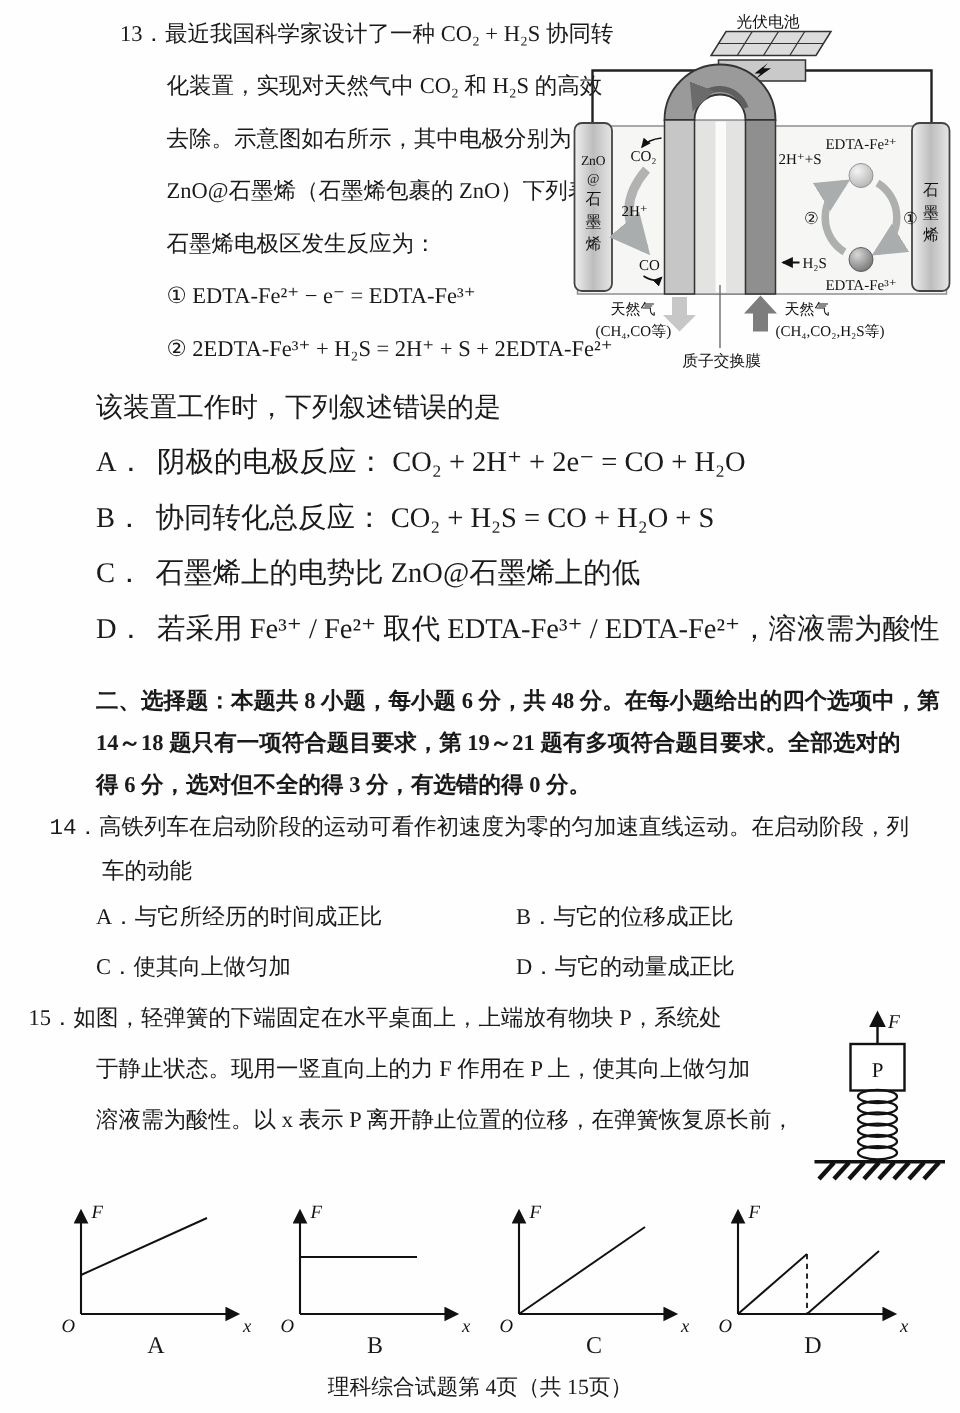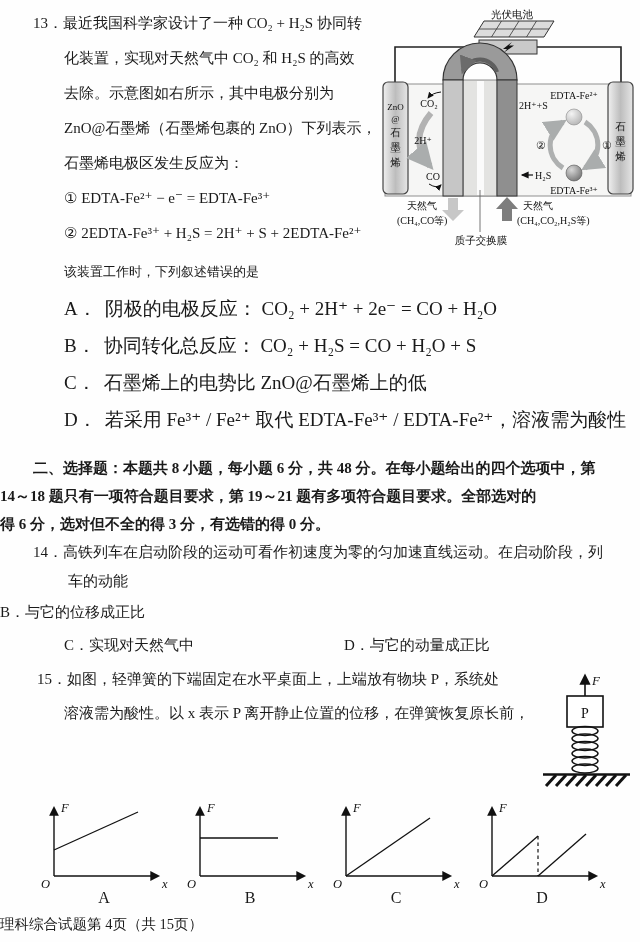--- a/index.html
+++ b/index.html
@@ -6,47 +6,47 @@
   body{
     width:640px;height:942px;background:#fefefe;color:#1a1a1a;
     font-family:"Liberation Serif","DejaVu Serif",serif;
     overflow:hidden;position:relative;
   }
   .page{padding:6px 0 0 0;width:640px;height:936px;position:relative;}
   .ln{white-space:nowrap;font-size:15px;}
   
   .q13-top{display:flex;align-items:flex-start;}
   .q13-text{width:376px;padding-left:33px;flex:0 0 auto;}
-  .q13-text .ln{line-height:35px;padding-left:31px;}
+  .q13-text .ln{line-height:35px;padding-left:31px;margin-left:47px;}
   .q13-text .ln.first{padding-left:0;}
   .q13-diagram{flex:0 0 auto;margin-left:-32px;margin-top:2px;}
-  .q13-stem{padding-left:64px;line-height:37px;font-size:13px;}
+  .q13-stem{padding-left:64px;line-height:37px;font-size:18px;}
   .opt{padding-left:64px;line-height:37px;font-size:19px;white-space:nowrap;}
   .opt .ol{margin-right:8px;}
   
   .sec2{margin-top:16px;font-weight:700;}
-  .sec2 .ln{line-height:28px;}
-  .sec2 .ln.first{padding-left:33px;}
+  .sec2 .ln{line-height:28px;padding-left:64px;}
+  .sec2 .ln.first{}
   
   .q14 .ln{line-height:29px;padding-left:68px;}
-  .q14 .ln.first{padding-left:33px;}
+  .q14 .ln.first{padding-left:33px;font-family:Liberation Mono, monospace;}
   .optrow{display:flex;line-height:33px;font-size:15px;}
   .optrow .cell{padding-left:64px;width:280px;white-space:nowrap;}
   .optrow .cell.r{padding-left:0;width:auto;}
   
   .q15-wrap{display:flex;align-items:flex-start;}
   .q15-text{width:540px;flex:0 0 auto;}
   .q15-text .ln{line-height:34px;padding-left:64px;}
-  .q15-text .ln.first{padding-left:37px;}
+  .q15-text .ln.first{padding-left:19px;}
   .spring-fig{flex:0 0 auto;margin-top:8px;}
   .graphs{display:flex;justify-content:space-between;padding:4px 28px 0 34px;}
   .graph{display:flex;flex-direction:column;align-items:center;}
   .graph .glabel{font-size:16px;line-height:20px;margin-top:-2px;}
   .it{font-style:italic;font-family:"Liberation Serif",serif;}
-  footer{position:absolute;left:0;bottom:8px;width:640px;font-size:14.5px;}
+  footer{position:absolute;left:0;bottom:8px;width:640px;text-align:center;font-size:14.5px;}
   svg text{fill:#111;}
 </style>
 </head>
 <body>
 
 <div class="page">
 
   <section>
     <div class="q13-top">
       <div class="q13-text">
@@ -176,32 +176,34 @@
   <section class="sec2">
     <div class="ln first">二、选择题：本题共 8 小题，每小题 6 分，共 48 分。在每小题给出的四个选项中，第</div>
     <div class="ln">14～18 题只有一项符合题目要求，第 19～21 题有多项符合题目要求。全部选对的</div>
     <div class="ln">得 6 分，选对但不全的得 3 分，有选错的得 0 分。</div>
   </section>
 
   <section class="q14">
     <div class="ln first">14．高铁列车在启动阶段的运动可看作初速度为零的匀加速直线运动。在启动阶段，列</div>
     <div class="ln">车的动能</div>
     <div class="optrow">
+      <div class="cell"><span class="ol">A．</span><span>与它所经历的时间成正比</span></div>
       <div class="cell r"><span class="ol">B．</span><span>与它的位移成正比</span></div>
     </div>
     <div class="optrow">
-      <div class="cell"><span class="ol">C．</span><span>实现对天然气中</span></div>
+      <div class="cell"><span class="ol">C．</span><span>使其向上做匀加</span></div>
       <div class="cell r"><span class="ol">D．</span><span>与它的动量成正比</span></div>
     </div>
   </section>
 
   <section>
     <div class="q15-wrap">
       <div class="q15-text">
         <div class="ln first">15．如图，轻弹簧的下端固定在水平桌面上，上端放有物块 P，系统处</div>
+        <div class="ln">于静止状态。现用一竖直向上的力 F 作用在 P 上，使其向上做匀加</div>
         <div class="ln">溶液需为酸性。以 x 表示 P 离开静止位置的位移，在弹簧恢复原长前，</div>
       </div>
 
       <svg class="spring-fig" width="92" height="124" viewBox="0 0 92 124">
         <defs>
           <marker id="mF" markerWidth="8" markerHeight="8" refX="5.5" refY="3.5" orient="auto">
             <path d="M0,0 L7,3.5 L0,7 Z" fill="#111"></path>
           </marker>
         </defs>
         <line x1="45" y1="26" x2="45" y2="6" stroke="#111" stroke-width="1.6" marker-end="url(#mF)"></line>

